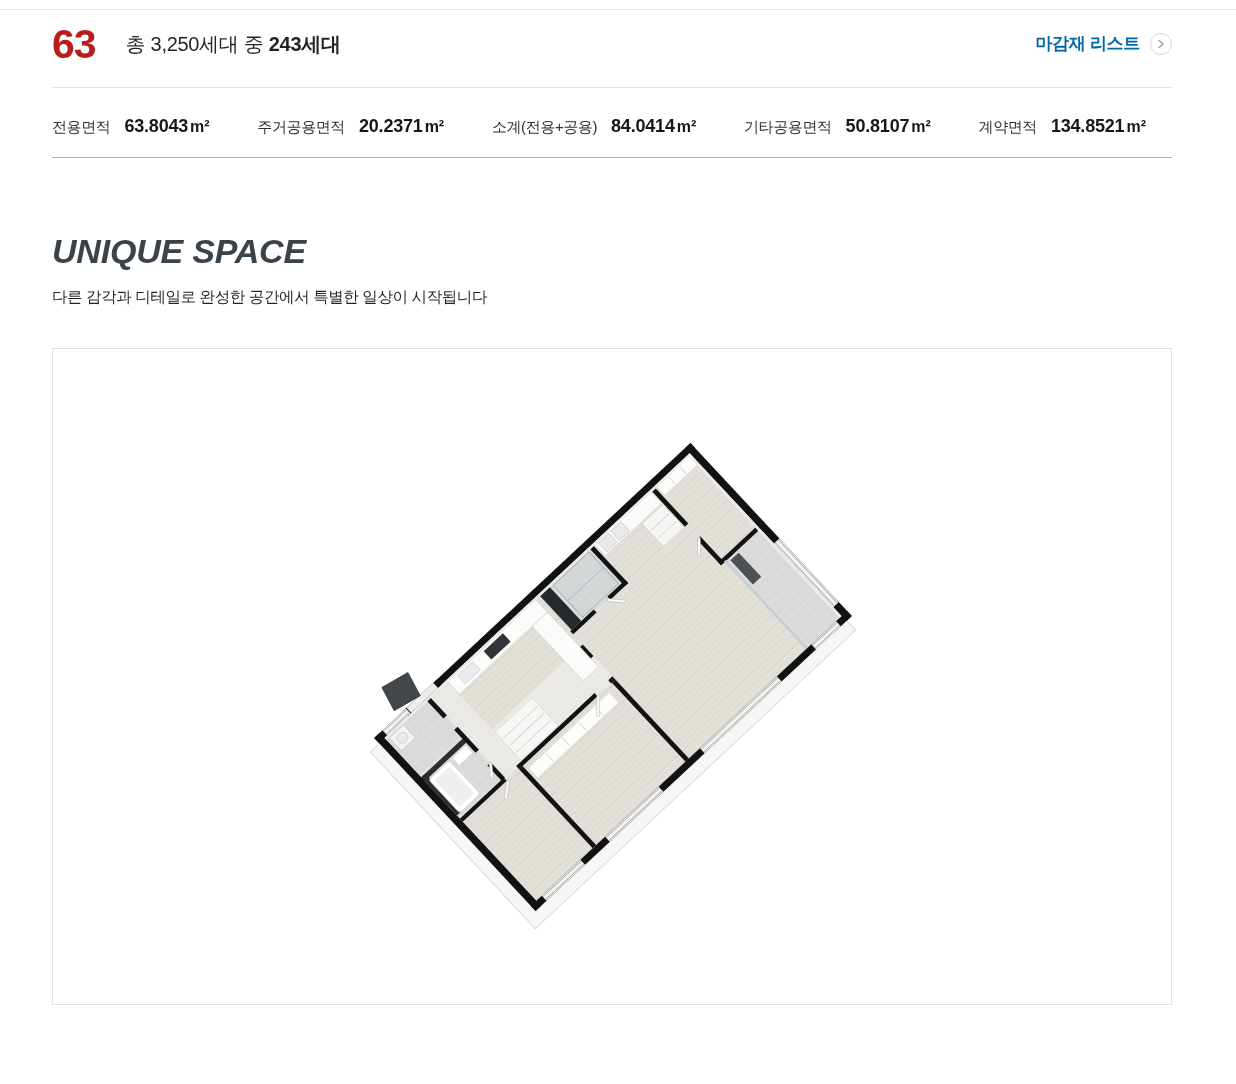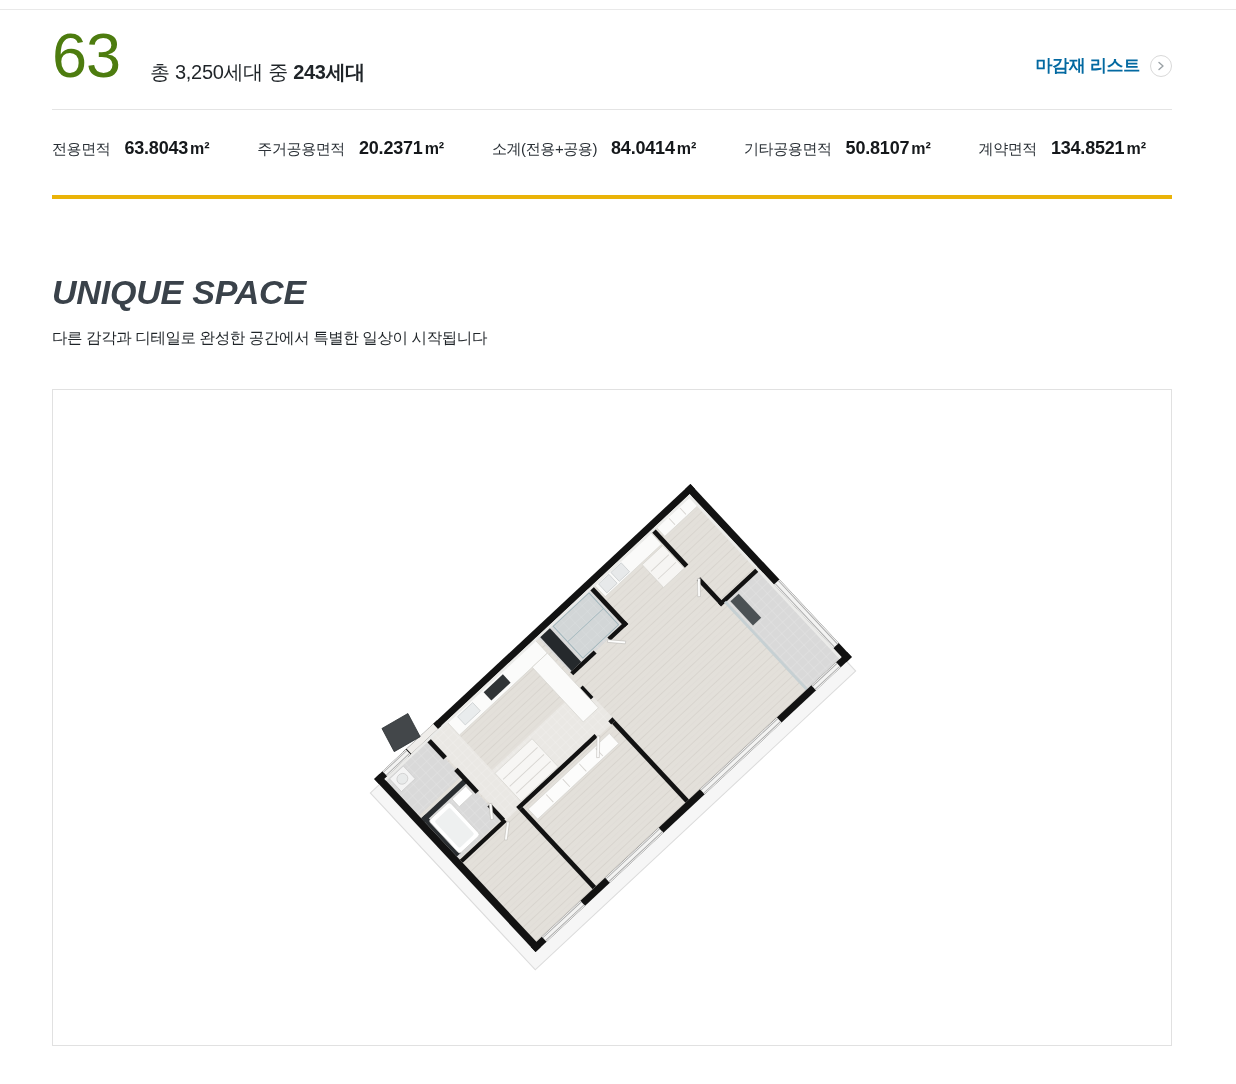--- a/index.html
+++ b/index.html
@@ -22,29 +22,29 @@
     width: 1120px;
   }
   
   .header {
     display: flex;
     align-items: flex-end;
     padding: 14px 0 22px 0;
     border-bottom: 1px solid #e4e4e4;
   }
   .unit-type {
-    font-size: 63px;
+    font-size: 41px;
     line-height: 1.0;
-    font-weight: 400;
+    font-weight: 700;
     letter-spacing: -1px;
-    color: #4d7c0f;
+    color: #b91c1c;
   }
   .supply {
     margin-left: 30px;
-    margin-bottom: 1px;
+    margin-bottom: 7px;
     font-size: 20px;
     color: #1f2428;
     letter-spacing: -0.3px;
   }
   .supply .strong { font-weight: 800; }
   .finish-link {
     margin-left: auto;
     margin-bottom: 10px;
     display: flex;
     align-items: center;
@@ -61,22 +61,22 @@
     border-radius: 50%;
     display: flex; align-items: center; justify-content: center;
     background: #fff;
   }
   .circle-icon svg { display: block; }
   
   .stats {
     display: flex;
     justify-content: space-between;
     align-items: center;
-    padding: 28px 26px 36px 0;
-    border-bottom: 4px solid #eab308;
+    padding: 28px 26px 20px 0;
+    border-bottom: 1px solid #eab308;
     gap: 32px;
   }
   .stat { display: flex; align-items: baseline; white-space: nowrap; }
   .stat .label { font-size: 15px; color: #2a3036; letter-spacing: -0.4px; }
   .stat .value { margin-left: 14px; font-size: 18px; font-weight: 700; color: #15181b; letter-spacing: -0.2px; }
   .stat .unit  { margin-left: 2px; font-size: 16px; font-weight: 700; color: #15181b; }
   
   .section-title {
     margin-top: 74px;
     font-size: 34px;

